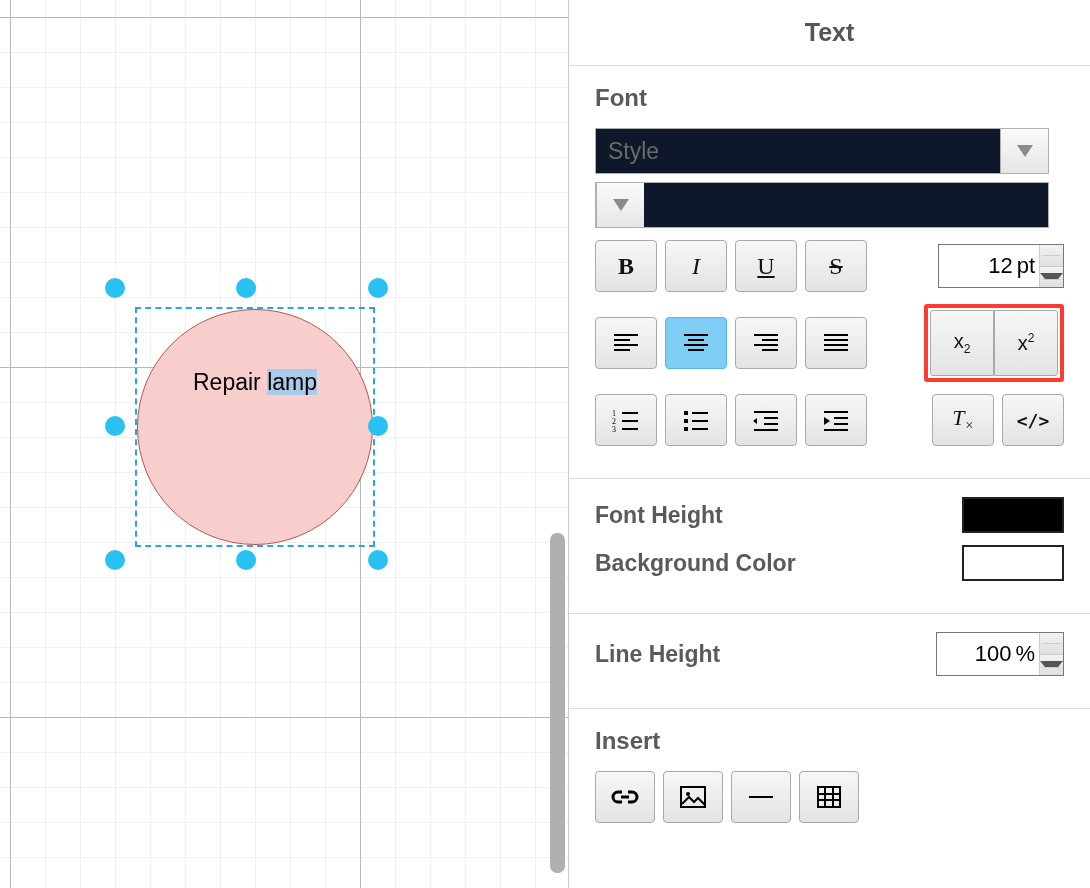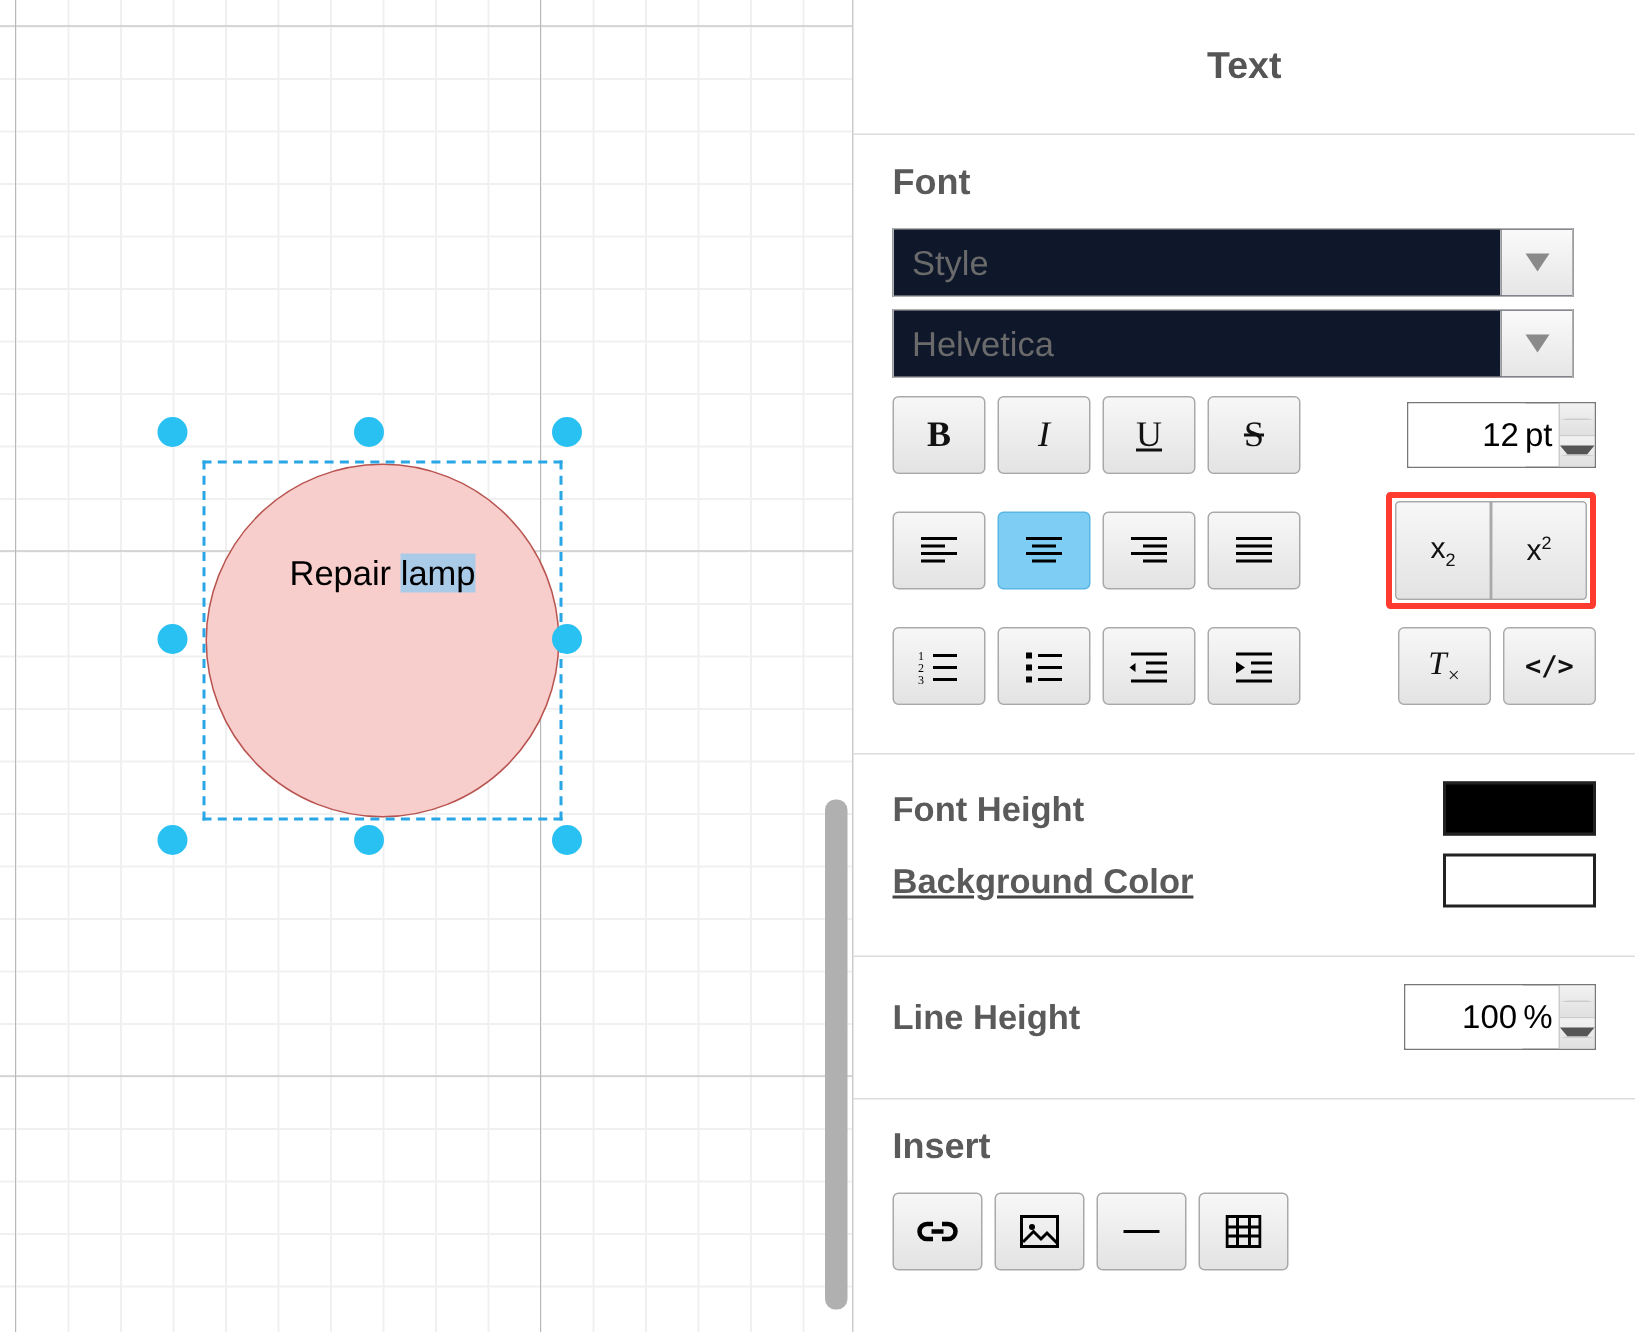--- a/index.html
+++ b/index.html
@@ -41,21 +41,21 @@
     position:absolute; left:550px; top:533px; width:15px; height:340px;
     background:#b0b0b0; border-radius:7px;
   }
   
   .side-panel {
     flex:1; height:888px; border-left:1px solid #ccc; background:#fff;
     display:flex; flex-direction:column; font-size:20px; color:#444;
   }
   .panel-title {
     text-align:center; font-size:25px; font-weight:700; color:#555;
-    padding:30px 0; border-bottom:1px solid #dcdcdc;
+    padding:18px 0; border-bottom:1px solid #dcdcdc;
   }
   .panel-section {
     padding:18px 26px 32px 26px; border-bottom:1px solid #dcdcdc;
   }
   .sec-heading {
     font-size:24px; font-weight:700; color:#5a5a5a; margin-bottom:16px;
   }
   .combo {
     display:flex; align-items:center; height:46px;
     border:1px solid #b0b0b0; background:#0f172a; margin-bottom:8px;
@@ -150,21 +150,20 @@
     <div class="sec-heading">Font</div>
 
     <div class="combo">
       <div class="combo-label">Style</div>
       <div class="combo-btn">
           <div class="tri-down"></div>
         </div>
     </div>
 
     <div class="combo">
-      <div class="combo-label">Helvetica</div>
       <div class="combo-btn">
           <div class="tri-down"></div>
         </div>
     </div>
 
     <div class="btn-row">
       <div class="btn">
           <b>B</b>
         </div>
       <div class="btn">
@@ -300,21 +299,21 @@
         <span style="font-family:monospace;font-weight:700;font-size:18px;">&lt;/&gt;</span>
       </div>
     </div>
   </div>
 
   <div class="panel-section">
     <div class="color-row">
       <div class="color-label">Font Height</div>
       <div class="swatch black" title="#000000"></div>
     </div>
-    <div class="color-row" style="margin-bottom:0;text-decoration:underline;">
+    <div class="color-row" style="margin-bottom:0;">
       <div class="color-label">Background Color</div>
       <div class="swatch white" title="#ffffff"></div>
     </div>
   </div>
 
   <div class="panel-section">
     <div class="color-row" style="margin:0;gap:28px;">
       <div class="color-label">Line Height</div>
       <div class="num-wrap">
         <input class="num-input" value="100" style="">

